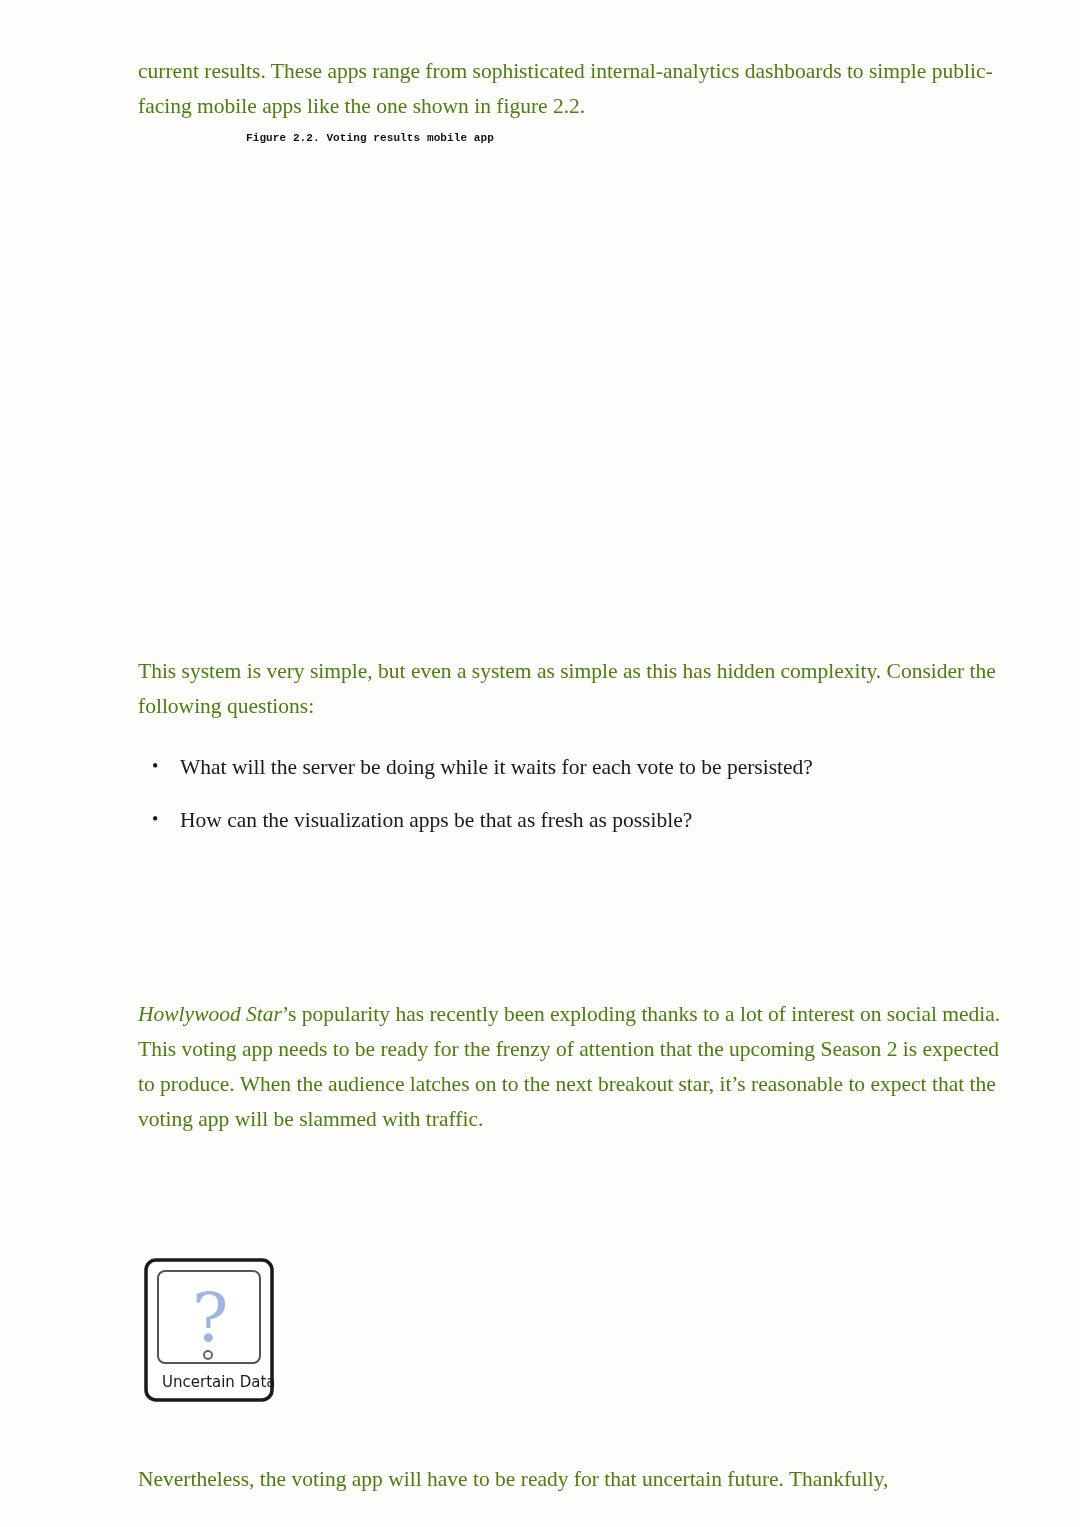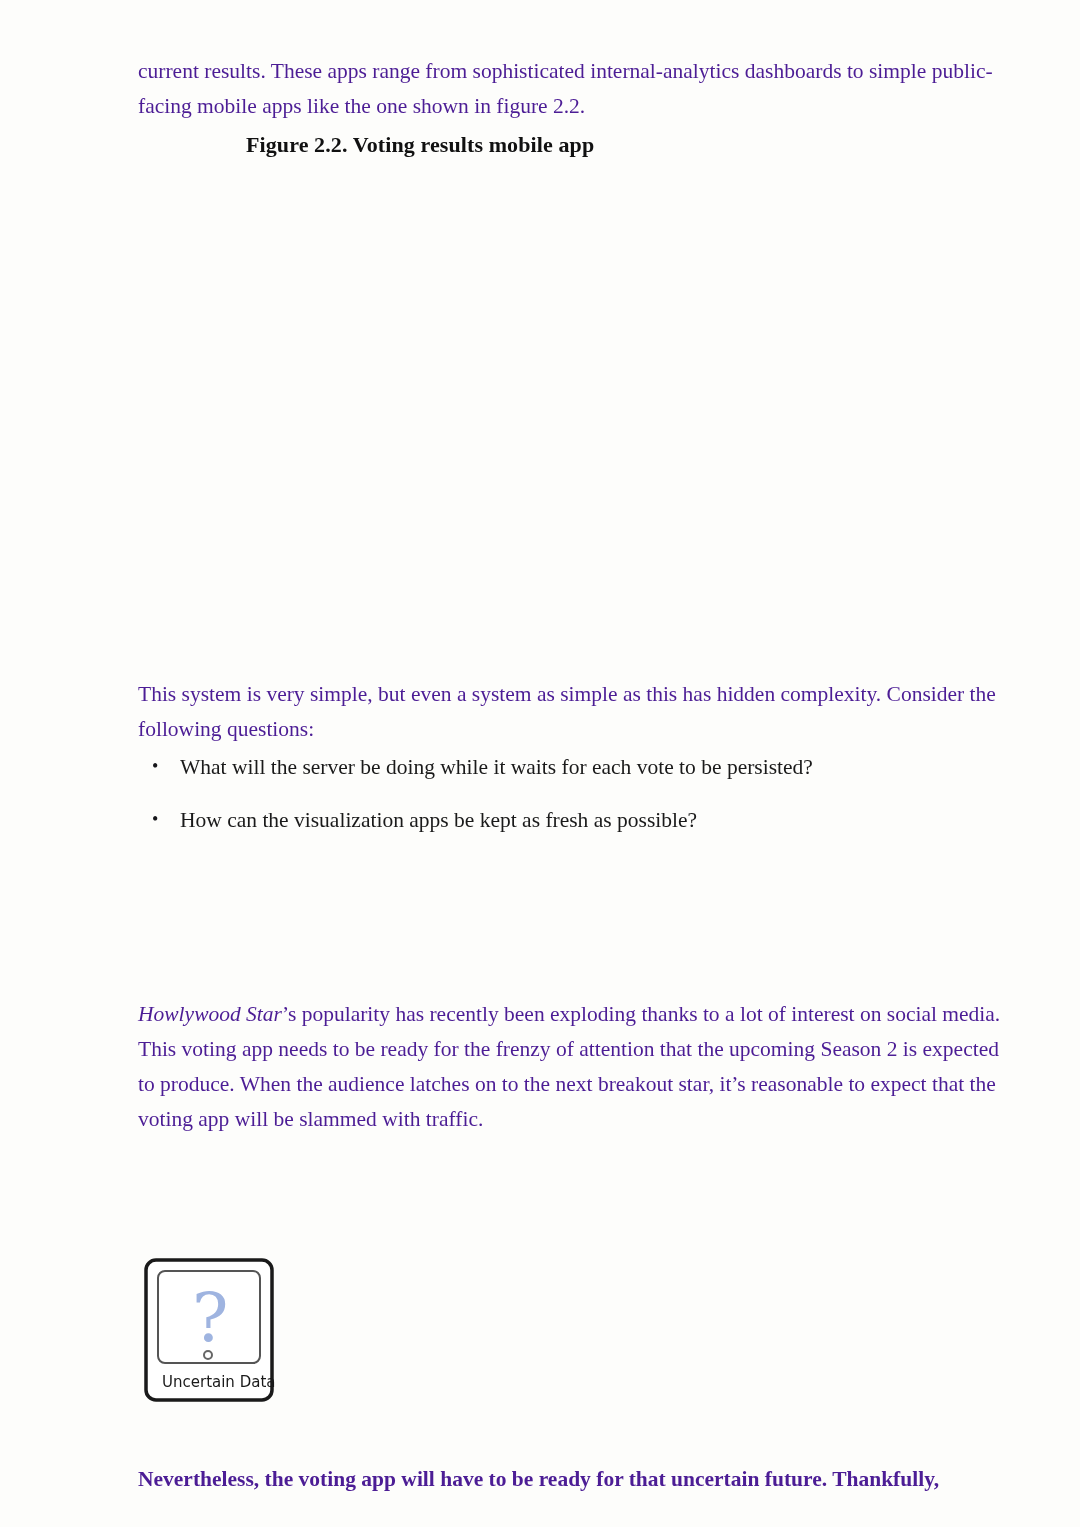--- a/index.html
+++ b/index.html
@@ -22,34 +22,34 @@
     padding: 0;
     box-sizing: border-box;
   }
   .body-text {
     position: absolute;
     left: 138px;
     width: 868px;
     font-size: 21.5px;
     line-height: 35px;
     text-align: left;
-    color: #4c1d95;
+    color: #4d7c0f;
   }
   .para-top { top: 32px; }
-  .para-mid { top: 655px; }
+  .para-mid { top: 632px; }
   .para-howly { top: 975px; font-family: Liberation Serif, serif; }
   .para-uncertain { top: 1145px; }
-  .para-last { top: 1440px; font-weight: bold; }
+  .para-last { top: 1440px; }
 
   .fig-caption {
     position: absolute;
     left: 246px;
     top: 132px;
-    font-family: Liberation Serif, serif;
-    font-size: 22px;
+    font-family: Liberation Mono, monospace;
+    font-size: 11px;
     font-weight: bold;
     letter-spacing: 0.1px;
     color: #111;
   }
 
   .bullet-list {
     position: absolute;
     left: 138px;
     top: 750px;
     width: 868px;
@@ -102,21 +102,21 @@
 
   <div class="fig-caption">Figure 2.2. Voting results mobile app</div>
 
 
   <p class="body-text para-mid">
     <span>This system is very simple, but even a system as simple as this has hidden complexity. Consider the following questions:</span>
   </p>
 
   <ul class="bullet-list">
     <li><span>What will the server be doing while it waits for each vote to be persisted?</span></li>
-    <li><span>How can the visualization apps be kept as fresh as possible?</span></li>
+    <li><span>How can the visualization apps be that as fresh as possible?</span></li>
   </ul>
 
   <p class="body-text para-howly"><span class="italic">Howlywood Star</span><span>’s popularity has recently been exploding thanks to a lot of interest on social media. This voting app needs to be ready for the frenzy of attention that the upcoming Season 2 is expected to produce. When the audience latches on to the next breakout star, it’s reasonable to expect that the voting app will be slammed with traffic.</span></p>
 
 
   <div class="uncertain-figure">
     <svg viewBox="0 0 140 150" width="140" height="150" xmlns="http://www.w3.org/2000/svg">
       <rect x="6" y="5" width="126" height="140" rx="10" ry="10" fill="#ffffff" stroke="#1a1a1a" stroke-width="3.5"></rect>
       <rect x="18" y="16" width="102" height="92" rx="7" ry="7" fill="#ffffff" stroke="#555" stroke-width="2"></rect>
       <text x="52" y="86" font-family="DejaVu Serif, serif" font-size="68" fill="#9fb4e0">?</text>

